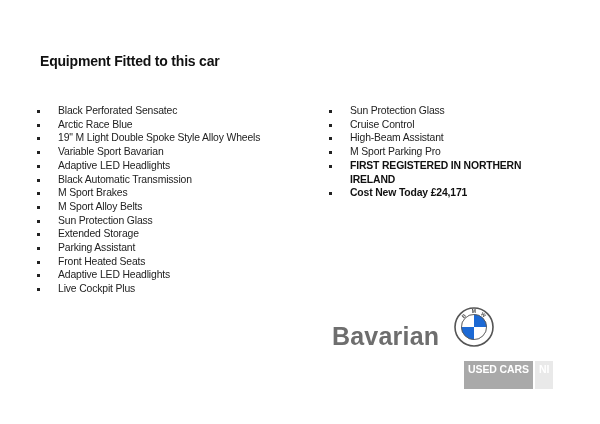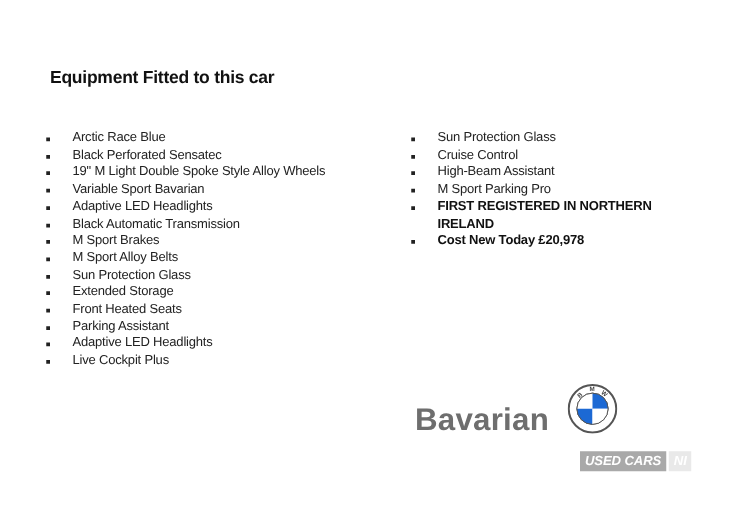--- a/index.html
+++ b/index.html
@@ -28,62 +28,62 @@
       position: absolute; left: 332px; top: 322px;
       font-size: 25px; font-weight: bold; color: #6e6e6e;
       letter-spacing: 0.2px;
     }
     .bmw-logo {
       position: absolute; left: 454px; top: 307px;
       width: 40px; height: 40px;
     }
     .used-cars {
       position: absolute; left: 464px; top: 361px;
-      display: flex; height: 16px; font-style: italic;
+      display: flex; height: 28px;
     }
     .used-cars .uc {
       background: #a9a9a9; color: #fff; font-weight: bold;
       font-size: 10.5px; padding: 0 4px; line-height: 16px;
       letter-spacing: -0.1px;
     }
     .used-cars .ni {
       background: #e9e9e9; color: #fff; font-weight: bold;
       font-size: 10.5px; padding: 0 4px; line-height: 16px;
       margin-left: 2px;
     }
   </style>
 </head>
 <body>
 
 <div class="title">Equipment Fitted to this car</div>
 
 <ul class="list left">
+  <li><span class="bullet"></span><span>Black Perforated Sensatec</span></li>
   <li><span class="bullet"></span><span>Arctic Race Blue</span></li>
-  <li><span class="bullet"></span><span>Black Perforated Sensatec</span></li>
   <li><span class="bullet"></span><span>19" M Light Double Spoke Style Alloy Wheels</span></li>
   <li><span class="bullet"></span><span>Variable Sport Bavarian</span></li>
   <li><span class="bullet"></span><span>Adaptive LED Headlights</span></li>
   <li><span class="bullet"></span><span>Black Automatic Transmission</span></li>
   <li><span class="bullet"></span><span>M Sport Brakes</span></li>
   <li><span class="bullet"></span><span>M Sport Alloy Belts</span></li>
   <li><span class="bullet"></span><span>Sun Protection Glass</span></li>
   <li><span class="bullet"></span><span>Extended Storage</span></li>
+  <li><span class="bullet"></span><span>Parking Assistant</span></li>
   <li><span class="bullet"></span><span>Front Heated Seats</span></li>
-  <li><span class="bullet"></span><span>Parking Assistant</span></li>
   <li><span class="bullet"></span><span>Adaptive LED Headlights</span></li>
   <li><span class="bullet"></span><span>Live Cockpit Plus</span></li>
 </ul>
 
 <ul class="list right">
   <li><span class="bullet"></span><span>Sun Protection Glass</span></li>
   <li><span class="bullet"></span><span>Cruise Control</span></li>
   <li><span class="bullet"></span><span>High-Beam Assistant</span></li>
   <li><span class="bullet"></span><span>M Sport Parking Pro</span></li>
   <li class="bold"><span class="bullet"></span><span>FIRST REGISTERED IN NORTHERN IRELAND</span></li>
-  <li class="bold"><span class="bullet"></span><span>Cost New Today £20,978</span></li>
+  <li class="bold"><span class="bullet"></span><span>Cost New Today £24,171</span></li>
 </ul>
 
 <div class="brand">Bavarian</div>
 
 <svg class="bmw-logo" viewBox="0 0 40 40" xmlns="http://www.w3.org/2000/svg">
   <circle cx="20" cy="20" r="19" fill="#ffffff" stroke="#555" stroke-width="1.6"></circle>
   <circle cx="20" cy="20" r="12.5" fill="#ffffff" stroke="#555" stroke-width="0.8"></circle>
   <path d="M20 20 L20 7.5 A12.5 12.5 0 0 0 7.5 20 Z" fill="#ffffff"></path>
   <path d="M20 20 L20 7.5 A12.5 12.5 0 0 1 32.5 20 Z" fill="#1c69d4"></path>
   <path d="M20 20 L7.5 20 A12.5 12.5 0 0 0 20 32.5 Z" fill="#1c69d4"></path>

